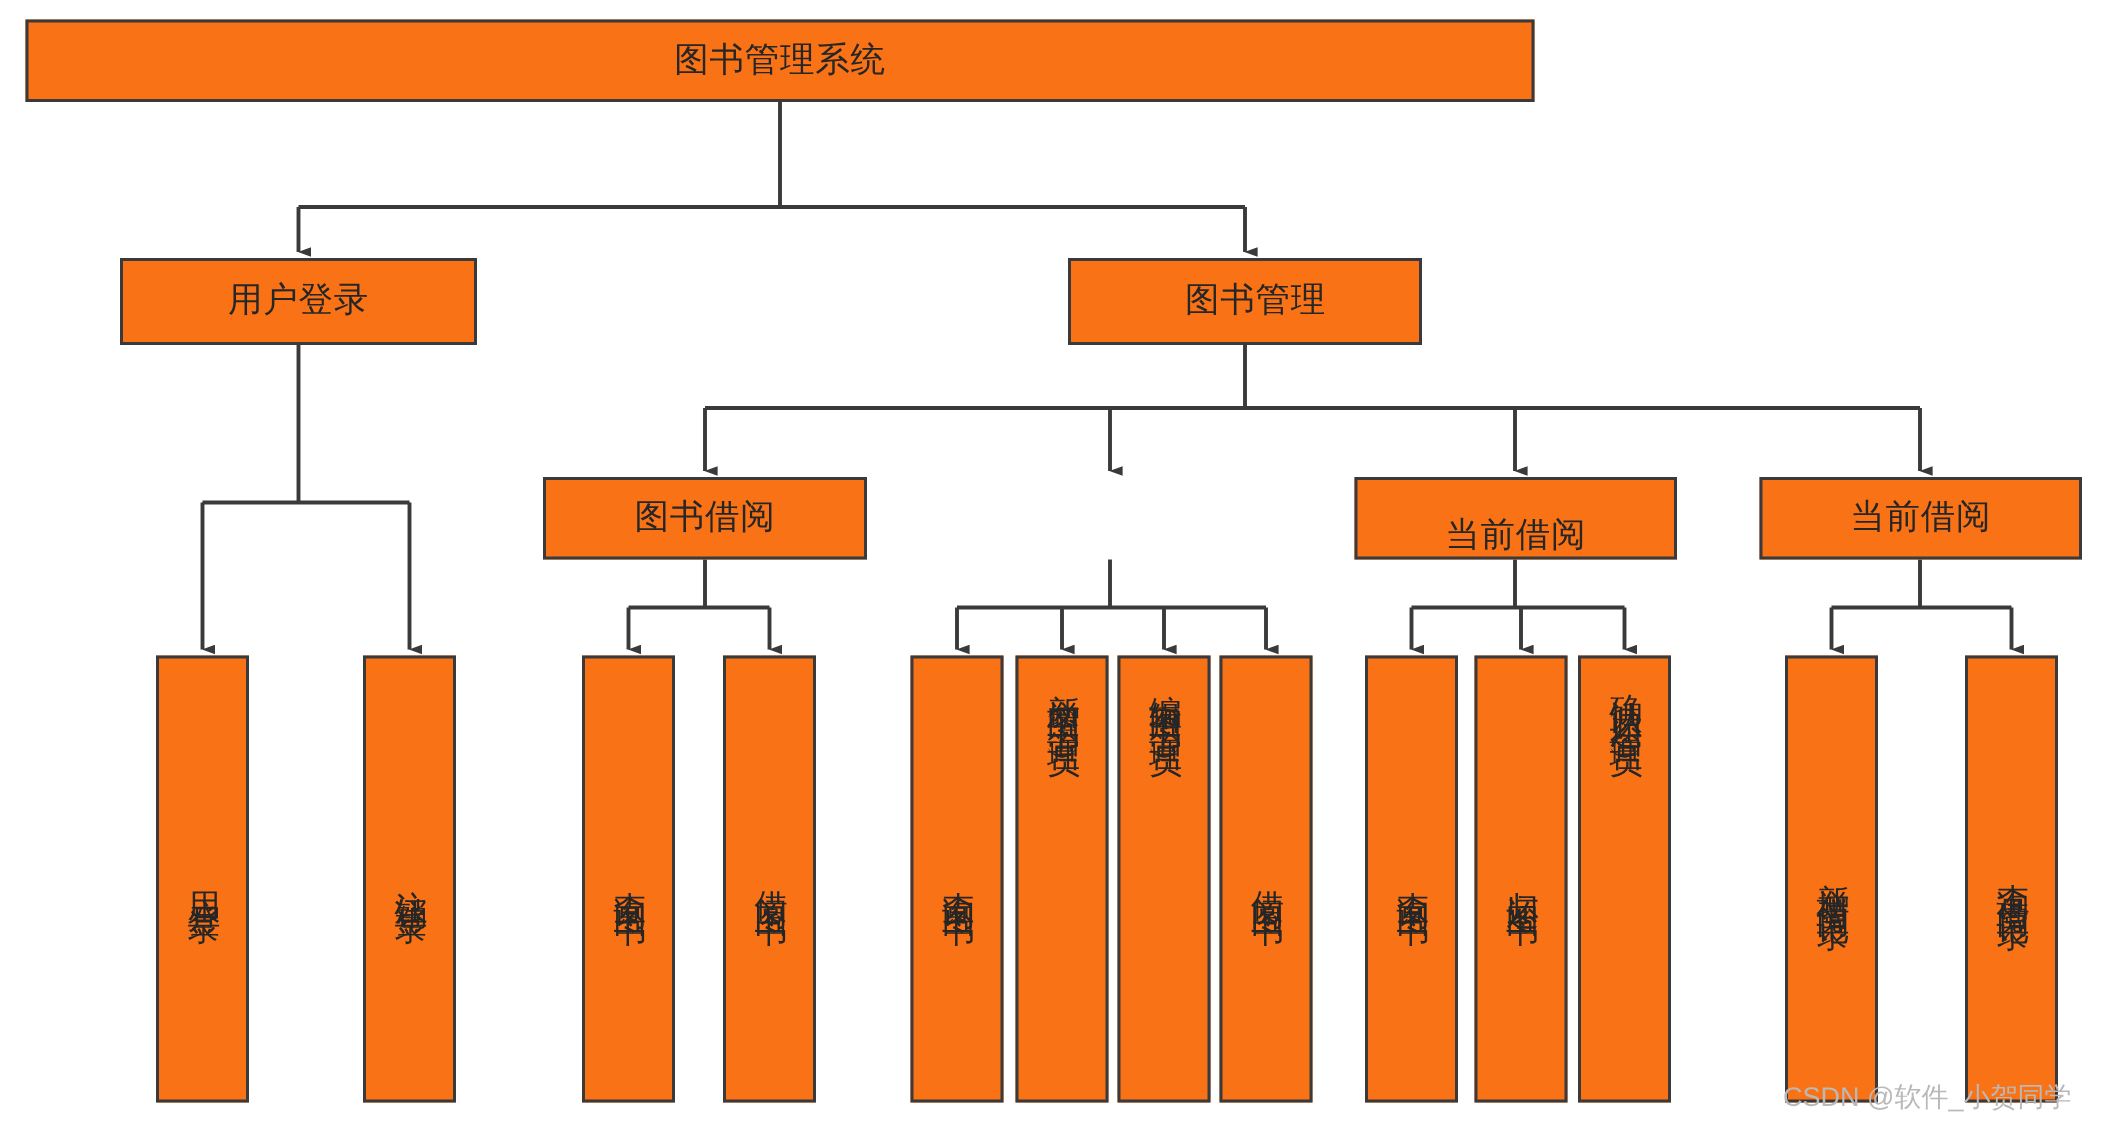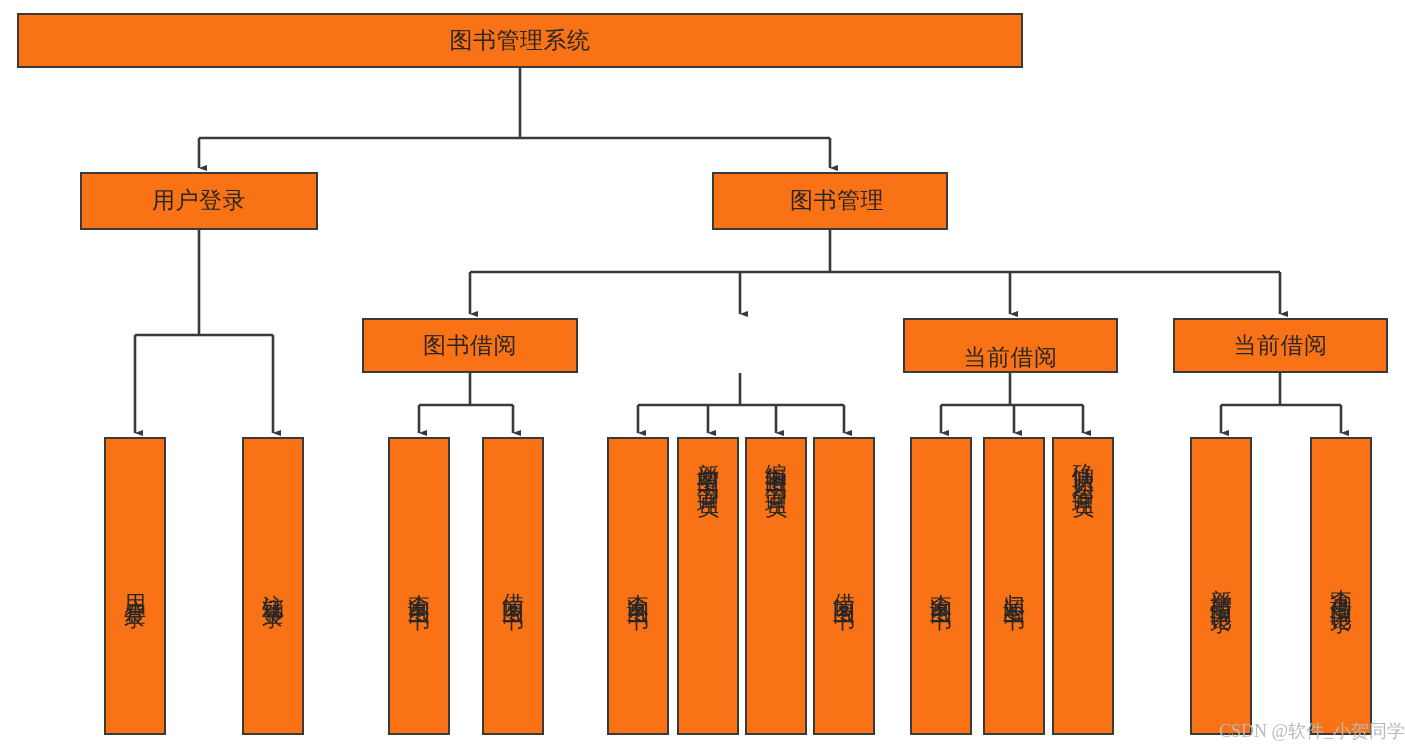--- a/index.html
+++ b/index.html
@@ -61,27 +61,27 @@
     line-height: 1.0;
     letter-spacing: 5px;
     white-space: nowrap;
   }
   .node.vertical.centered {
     align-items: center;
     padding-top: 0;
   }
   .watermark {
     position: absolute;
-    right: 0;
+    right: 24px;
     bottom: 4px;
     font-size: 18px;
     color: #b9b9b9;
     white-space: nowrap;
     z-index: 5;
-    font-family: Liberation Serif, serif;
+    font-family: Liberation Sans, sans-serif;
   }
 </style>
 </head>
 <body>
 
 <div id="diagram">
 
   <svg id="connectors" viewBox="0 0 1405 747" xmlns="http://www.w3.org/2000/svg">
     <defs>
       <marker id="arrowhead" markerWidth="7" markerHeight="9" refX="3.2" refY="8.4" orient="auto" markerUnits="userSpaceOnUse">

